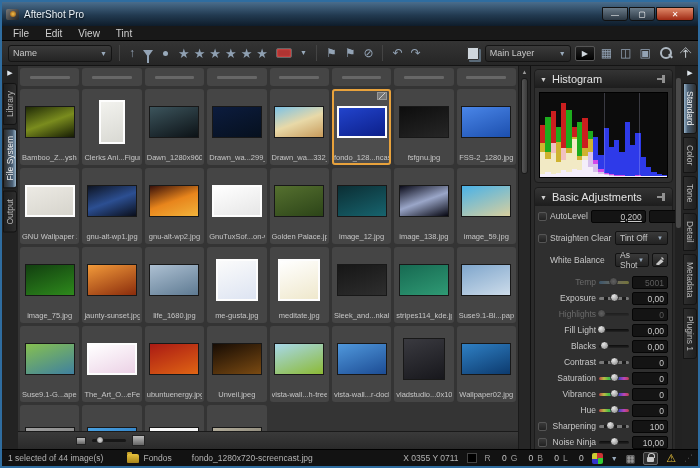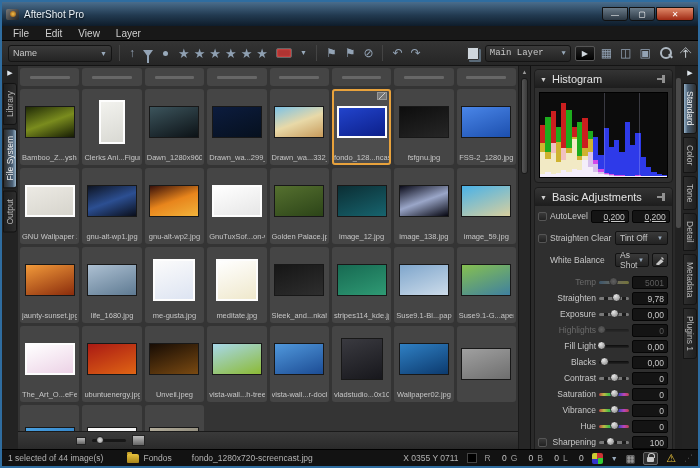--- a/index.html
+++ b/index.html
@@ -17,21 +17,21 @@
   .wbtn.close{ width:38px; background:linear-gradient(#e08a6a,#a02a14); }
   
   .menubar{ height:15px; background:#181818; display:flex; align-items:center; gap:2px; padding:0 4px; border-bottom:1px solid #000; flex:0 0 auto;}
   .menu-item{ color:#cfcfcf; font-size:10px; padding:1px 7px;}
   
   .toolbar{ height:25px; background:linear-gradient(#343434,#262626); display:flex; align-items:center; padding:0 6px; gap:4px; border-bottom:1px solid #141414; flex:0 0 auto;}
   .tb-select{ background:linear-gradient(#3a3a3a,#242424); border:1px solid #141414; border-radius:3px; color:#c8c8c8; font-size:9px;
     display:flex; align-items:center; justify-content:space-between; padding:1px 4px; height:17px;}
   .tb-select .arr{ color:#9ab; font-size:7px; margin-left:8px;}
   #sort-select{ width:104px;}
-  #layer-select{ width:86px;font-family:Liberation Mono, monospace;}
+  #layer-select{ width:86px;}
   .tbtn{ color:#93a3b5; font-size:12px; line-height:14px; padding:0 2px; display:flex; align-items:center; justify-content:center; height:18px;}
   .tbtn.small{ font-size:9px;}
   .star{ color:#8fa0b2; font-size:13px; padding:0 2px;}
   .dotbtn{ width:5px; height:5px; border-radius:50%; background:#9ab; margin:0 4px;}
   .swatch{ width:16px; height:10px; border-radius:2px; background:#b03432; border:1px solid #666; box-shadow:inset 0 0 2px #f66;}
   .sep{ width:1px; height:16px; background:#1a1a1a; border-right:1px solid #444; margin:0 3px;}
   .spacer{ flex:1; }
   .funnel{ width:0; height:0; border-left:5px solid transparent; border-right:5px solid transparent; border-top:7px solid #93a3b5; position:relative;}
   .funnel::after{ content:""; position:absolute; left:-1px; top:-2px; width:2px; height:8px; background:#93a3b5;}
   .monitor-btn{ width:20px; height:15px; background:linear-gradient(#222,#000); border:1px solid #555; border-radius:2px; color:#cfd6dc; font-size:8px; display:flex; align-items:center; justify-content:center;}
@@ -91,21 +91,21 @@
   .hcol{ flex:1; position:relative; height:100%;}
   .hbar{ position:absolute; bottom:0; left:0; right:0; mix-blend-mode:screen;}
   .gridline{ position:absolute; top:0; bottom:0; width:1px; background:#3a3a42;}
   
   .adj-body{ padding:3px 4px 5px 3px; display:flex; flex-direction:column; gap:8px;}
   .row{ display:flex; align-items:center; gap:3px; height:14px;}
   .chk{ width:9px; height:9px; background:linear-gradient(#3a3a3a,#222); border:1px solid #555; border-radius:2px; flex:0 0 auto;}
   .lblzone{ width:58px; display:flex; align-items:center; justify-content:flex-end; gap:3px; flex:0 0 auto;}
   .lbl{ color:#c8c8c8; font-size:8.5px; white-space:nowrap;}
   .valbox{ width:36px; height:13px; background:#141414; border:1px solid #060606; border-radius:2px; color:#c8c8c8; font-size:8.5px; text-align:right; padding:0 3px; line-height:12px; flex:0 0 auto;}
-  .valbox.sm{ width:38px;text-decoration:underline;}
+  .valbox.sm{ width:55px;text-decoration:underline;}
   .mini-select{ flex:1; height:14px; background:linear-gradient(#3a3a3a,#232323); border:1px solid #121212; border-radius:2px; color:#c8c8c8; font-size:8.5px; display:flex; align-items:center; justify-content:space-between; padding:0 4px;}
   .mini-select .arr{ font-size:6px; color:#9ab;}
   .dropper-btn{ width:16px; height:14px; background:linear-gradient(#3a3a3a,#232323); border:1px solid #121212; border-radius:2px; display:flex; align-items:center; justify-content:center;}
   .track{ flex:1; height:3px; background:linear-gradient(#0c0c0c,#242424); border-radius:2px; position:relative;}
   .track.ticks{ background:repeating-linear-gradient(90deg,#787878 0 5px,#1c1c1c 5px 9px);}
   .track.rainbow{ background:linear-gradient(90deg,#b44,#bb4,#4b4,#4bb,#44b,#b4b,#b44);}
   .track.temp{ background:linear-gradient(90deg,#4a84b4,#b8b49a,#c8c84a);}
   .knob{ position:absolute; top:-3.5px; width:9px; height:9px; margin-left:-4px; border-radius:50%; background:radial-gradient(circle at 35% 30%,#e8e8e8,#7e7e7e); border:1px solid #2a2a2a;}
   .row.disabled .lbl{ color:#6a6a6a;}
   .row.disabled .valbox{ color:#5d5d5d;}
@@ -140,21 +140,21 @@
       <div class="wbtn">—</div>
       <div class="wbtn">▢</div>
       <div class="wbtn close">✕</div>
     </div>
   </div>
 
   <div class="menubar" id="menubar">
       <div class="menu-item">File</div>
       <div class="menu-item">Edit</div>
       <div class="menu-item">View</div>
-      <div class="menu-item">Layer</div>
+      <div class="menu-item">Tint</div>
     </div>
 
   <div class="toolbar">
     <div class="tb-select" id="sort-select">
       <span>Name</span>
         <span class="arr">▼</span>
     </div>
     <div class="sep"></div>
     <div class="tbtn">↑</div>
     <div class="tbtn">
@@ -327,20 +327,26 @@
               <div class="thumbwrap">
                 <div class="thumb wide" style="background: linear-gradient(160deg, rgb(10, 10, 24), rgb(154, 166, 200), rgb(5, 5, 15));"></div>
               </div>
               <div class="fname">image_138.jpg</div>
             </div>
             <div class="cell">
               <div class="thumbwrap">
                 <div class="thumb wide" style="background: linear-gradient(160deg, rgb(73, 178, 232), rgb(216, 207, 158));"></div>
               </div>
               <div class="fname">image_59.jpg</div>
+            </div>
+            <div class="cell">
+              <div class="thumbwrap">
+                <div class="thumb wide" style="background: linear-gradient(160deg, rgb(18, 63, 16), rgb(46, 138, 28));"></div>
+              </div>
+              <div class="fname">image_75.jpg</div>
             </div>
             <div class="cell">
               <div class="thumbwrap">
                 <div class="thumb wide" style="background: linear-gradient(160deg, rgb(242, 154, 58), rgb(138, 44, 12));"></div>
               </div>
               <div class="fname">jaunty-sunset.jpg</div>
             </div>
             <div class="cell">
               <div class="thumbwrap">
                 <div class="thumb wide" style="background: linear-gradient(160deg, rgb(173, 192, 210), rgb(94, 122, 146));"></div>
@@ -656,29 +662,20 @@
             </div>
             <div id="sliders">
                 <div class="row disabled" style="margin-bottom: 2px;">
                   <div class="lblzone">
                     <span class="lbl">Temp</span>
                   </div>
                   <div class="track temp">
                     <div class="knob" style="left: 45%;"></div>
                   </div>
                   <span class="valbox">5001</span>
-                </div>
-                <div class="row" style="margin-bottom: 2px;">
-                  <div class="lblzone">
-                    <span class="lbl">Straighten</span>
-                  </div>
-                  <div class="track ticks">
-                    <div class="knob" style="left: 58%;"></div>
-                  </div>
-                  <span class="valbox">9,78</span>
                 </div>
                 <div class="row" style="margin-bottom: 2px;">
                   <div class="lblzone">
                     <span class="lbl">Exposure</span>
                   </div>
                   <div class="track ticks">
                     <div class="knob" style="left: 50%;"></div>
                   </div>
                   <span class="valbox">0,00</span>
                 </div>

